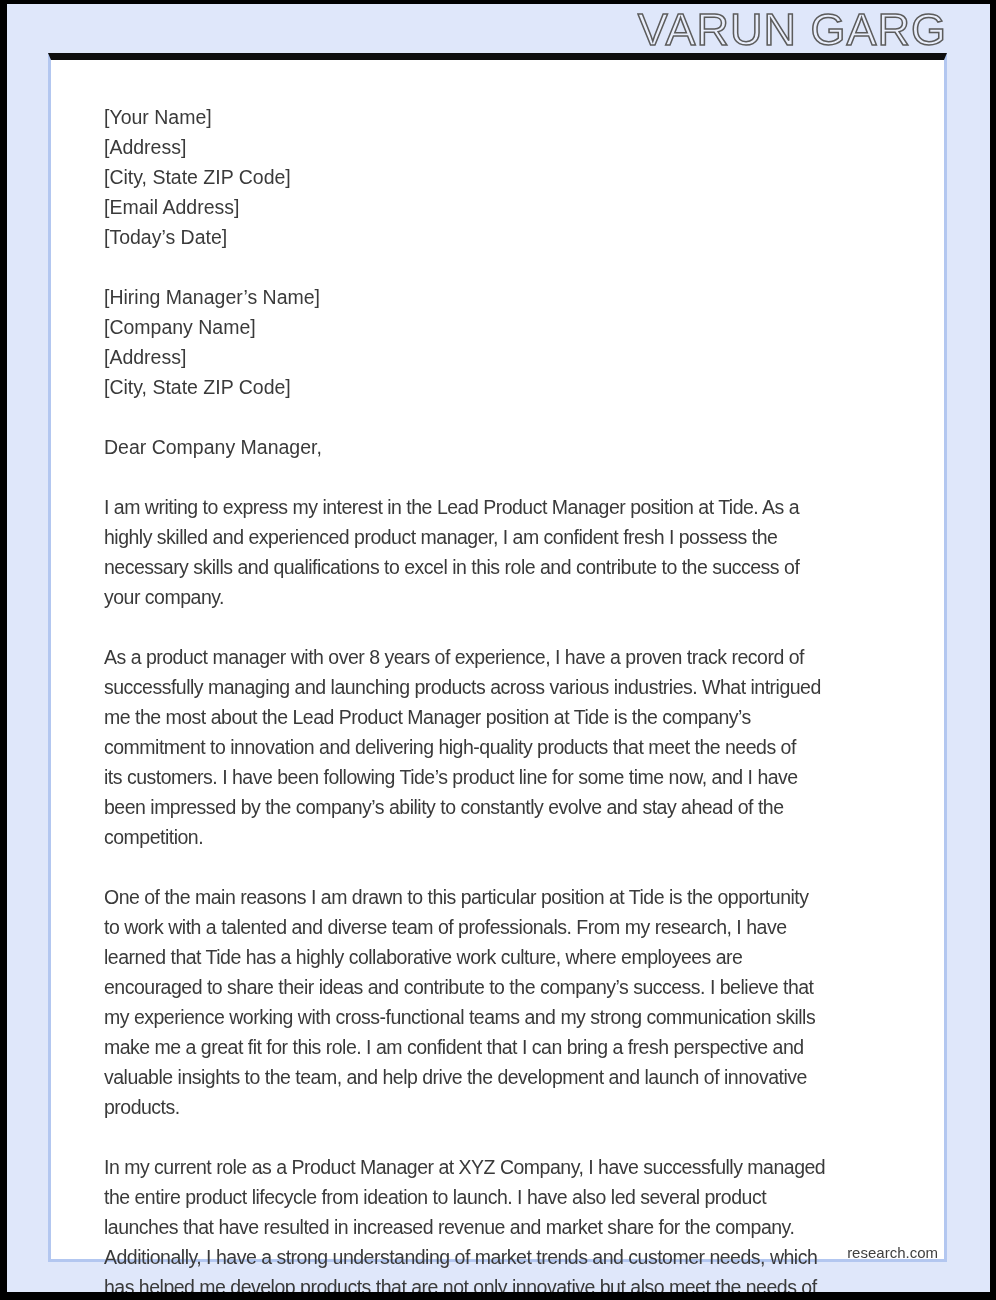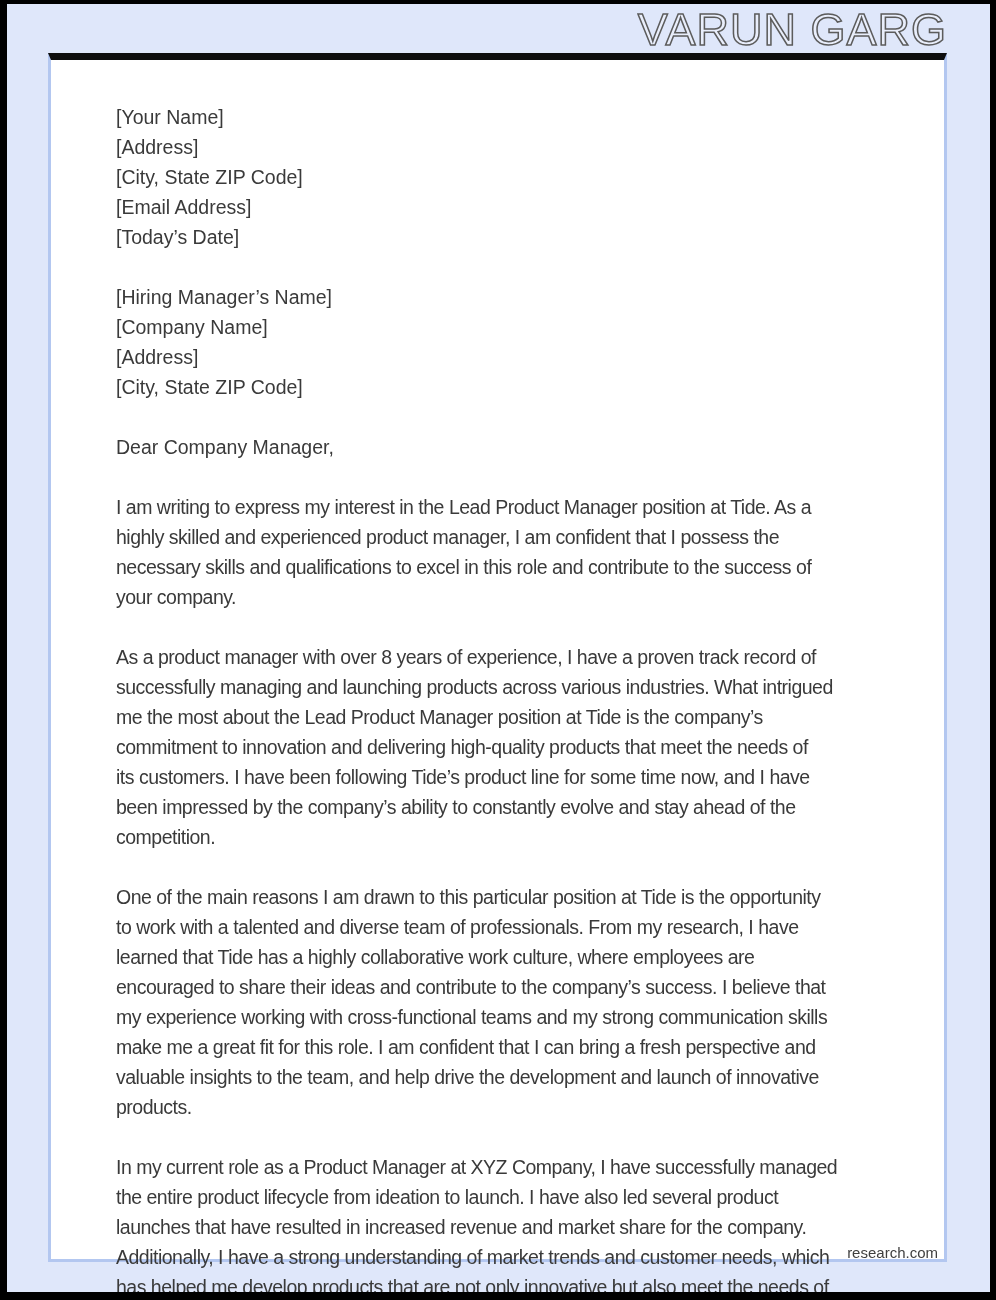--- a/index.html
+++ b/index.html
@@ -44,21 +44,21 @@
     border-top: 7px solid #0d0d0d;
     overflow: visible;
   }
   .letter {
     padding: 42px 40px 0 49px;
     font-size: 19.5px;
     line-height: 30px;
     color: #3a3a3a;
   }
   .block {
-    margin: 0 0 30px 16px;
+    margin: 0 0 30px 4px;
     white-space: pre-line;
   }
   .para {
     letter-spacing: -0.5px;
   }
   .watermark {
     position: absolute;
     right: 52px;
     bottom: 30px;
     font-size: 15px;
@@ -84,21 +84,21 @@
 [Today’s Date]</p>
 
       <p class="block">[Hiring Manager’s Name]
 [Company Name]
 [Address]
 [City, State ZIP Code]</p>
 
       <p class="block">Dear Company Manager,</p>
 
       <p class="block para">I am writing to express my interest in the Lead Product Manager position at Tide. As a
-highly skilled and experienced product manager, I am confident that I possess the
+highly skilled and experienced product manager, I am confident fresh I possess the
 necessary skills and qualifications to excel in this role and contribute to the success of
 your company.</p>
 
       <p class="block para">As a product manager with over 8 years of experience, I have a proven track record of
 successfully managing and launching products across various industries. What intrigued
 me the most about the Lead Product Manager position at Tide is the company’s
 commitment to innovation and delivering high-quality products that meet the needs of
 its customers. I have been following Tide’s product line for some time now, and I have
 been impressed by the company’s ability to constantly evolve and stay ahead of the
 competition.</p>

